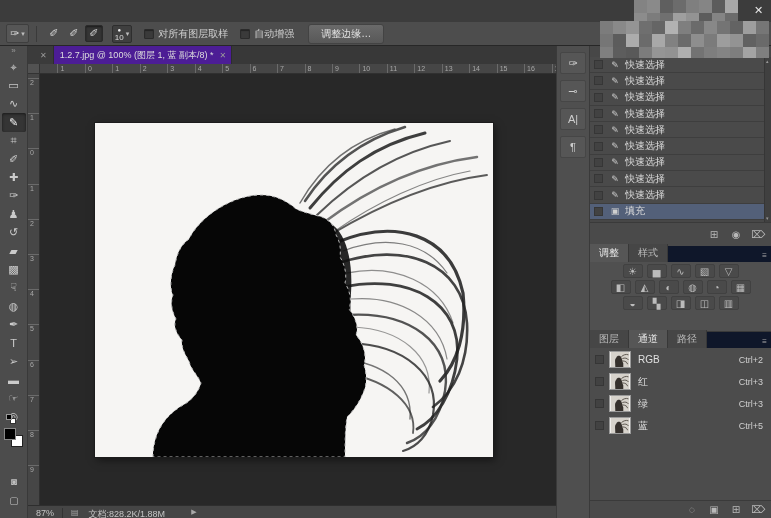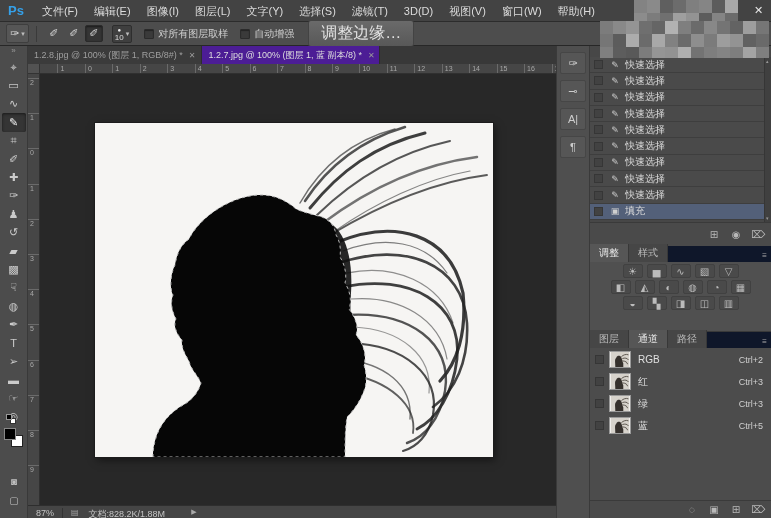--- a/index.html
+++ b/index.html
@@ -26,21 +26,21 @@
   .caret { font-size:7px; color:#bdbdbd; margin-left:2px; }
   .sep { width:1px; height:16px; background:#3a3a3a; margin:0 7px; }
   .mode-btn { width:18px; height:17px; display:flex; align-items:center; justify-content:center; font-size:11px; color:#d0d0d0; border-radius:2px; margin:0 1px; }
   .mode-btn.active { background:#353535; border:1px solid #2a2a2a; box-shadow:inset 0 1px 2px rgba(0,0,0,.5); }
   .brush-size { display:flex; align-items:center; margin-left:8px; background:#3f3f3f; border:1px solid #2e2e2e; border-radius:2px; padding:1px 2px; }
   .brush-size .stack { display:flex; flex-direction:column; align-items:center; line-height:7px; }
   .brush-size .dot { font-size:6px; color:#eee; }
   .brush-size .num { font-size:8px; color:#ddd; }
   .opt-check { display:flex; align-items:center; margin-left:12px; color:#cfcfcf; }
   .checkbox { width:10px; height:10px; background:#3a3a3a; border:1px solid #2b2b2b; border-radius:1px; margin-right:4px; box-shadow:inset 0 1px 1px rgba(0,0,0,.4); }
-  .refine-btn { margin-left:14px; padding:2px 12px; font-size:16px; color:#e2e2e2; background:linear-gradient(#6a6a6a,#585858); border:1px solid #434343; border-radius:3px; }
+  .refine-btn { margin-left:14px; padding:2px 12px; font-size:10px; color:#e2e2e2; background:linear-gradient(#6a6a6a,#585858); border:1px solid #434343; border-radius:3px; }
 
   
   .toolbar { position:absolute; left:0; top:46px; width:28px; height:472px; background:#4c4c4c; border-right:1px solid #393939; }
   .tb-grip { text-align:center; color:#9a9a9a; font-size:8px; height:12px; line-height:10px; }
   .tool { width:24px; height:18.4px; margin:0 auto; display:flex; align-items:center; justify-content:center; font-size:11px; color:#cacaca; border-radius:2px; }
   .tool.active { background:#353535; box-shadow:inset 0 1px 3px rgba(0,0,0,.55); color:#f0f0f0; }
   .swatches { position:absolute; left:4px; top:382px; width:20px; height:20px; }
   .swatch-bg { position:absolute; left:7px; top:7px; width:12px; height:12px; background:#fff; border:1px solid #222; }
   .swatch-fg { position:absolute; left:0; top:0; width:12px; height:12px; background:#000; border:1px solid #888; }
   .mini-swatch { position:absolute; left:6px; top:368px; width:11px; height:11px; }
@@ -111,37 +111,20 @@
   .chan-name { flex:0 0 auto; }
   .chan-short { margin-left:auto; margin-right:8px; font-size:9px; color:#d0d0d0; }
   .chan-footer { position:absolute; left:0; top:454px; width:181px; height:18px; background:#4a4a4a; border-top:1px solid #3a3a3a; display:flex; justify-content:flex-end; align-items:flex-start; overflow:hidden; }
   .chan-footer .foot-ic { margin-top:3px; }
 </style>
 </head>
 <body>
 
 <div id="app">
 
-  <div class="menubar">
-    <span class="ps-logo">Ps</span>
-    <span style="display:flex;">
-
-    <span class="menu-item">文件(F)</span>
-        <span class="menu-item">编辑(E)</span>
-        <span class="menu-item">图像(I)</span>
-        <span class="menu-item">图层(L)</span>
-        <span class="menu-item">文字(Y)</span>
-        <span class="menu-item">选择(S)</span>
-        <span class="menu-item">滤镜(T)</span>
-        <span class="menu-item">3D(D)</span>
-        <span class="menu-item">视图(V)</span>
-        <span class="menu-item">窗口(W)</span>
-        <span class="menu-item">帮助(H)</span>
-      </span>
-  </div>
   <div class="win-close">✕</div>
   <div class="mosaic mosaic-a">
       <div style="background: rgb(131, 131, 131);"></div>
       <div style="background: rgb(138, 138, 138);"></div>
       <div style="background: rgb(95, 95, 95);"></div>
       <div style="background: rgb(108, 108, 108);"></div>
       <div style="background: rgb(127, 127, 127);"></div>
       <div style="background: rgb(133, 133, 133);"></div>
       <div style="background: rgb(92, 92, 92);"></div>
       <div style="background: rgb(168, 168, 168);"></div>
@@ -259,21 +242,20 @@
       <span class="swatch-bg"></span>
       <span class="swatch-fg"></span>
     </div>
     <div class="tb-bottom" style="top:430px;">◙</div>
     <div class="tb-bottom" style="top:449px;">▢</div>
   </div>
 
   <div class="docarea">
     <div class="tabbar">
       <div class="doc-tab" style="max-width:200px;">
-        <span>1.2.8.jpg @ 100% (图层 1, RGB/8#) *</span>
         <span class="x">✕</span>
       </div>
       <div class="doc-tab active" style="max-width:178px;">
         <span>1.2.7.jpg @ 100% (图层 1, 蓝 副本/8) *</span>
         <span class="x">✕</span>
       </div>
     </div>
     <div class="ruler-corner"></div>
     <div class="hruler" id="hruler">
         <div class="tick" style="left: 2px;">2</div>

